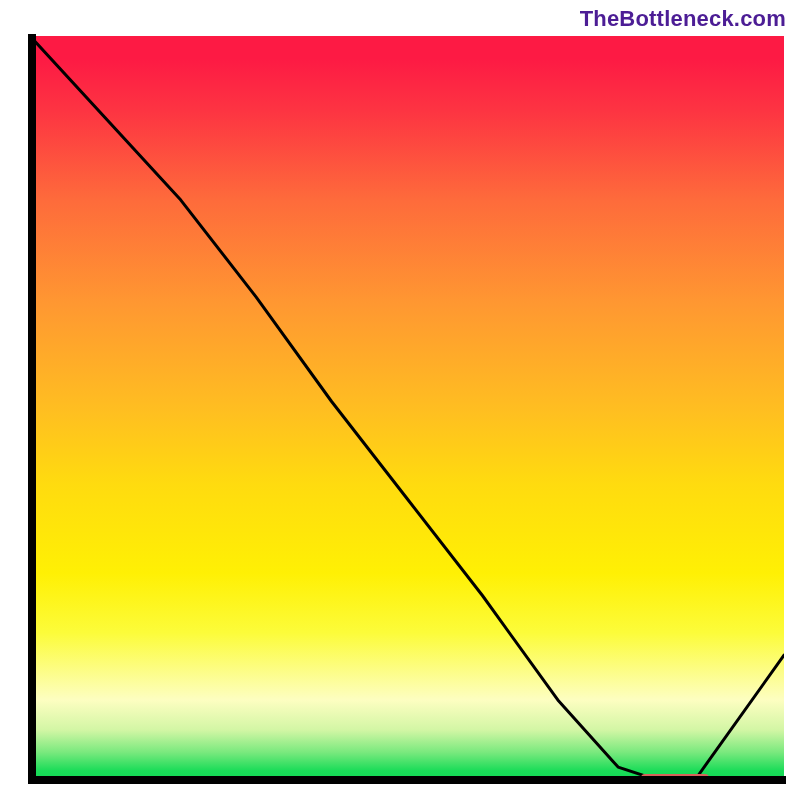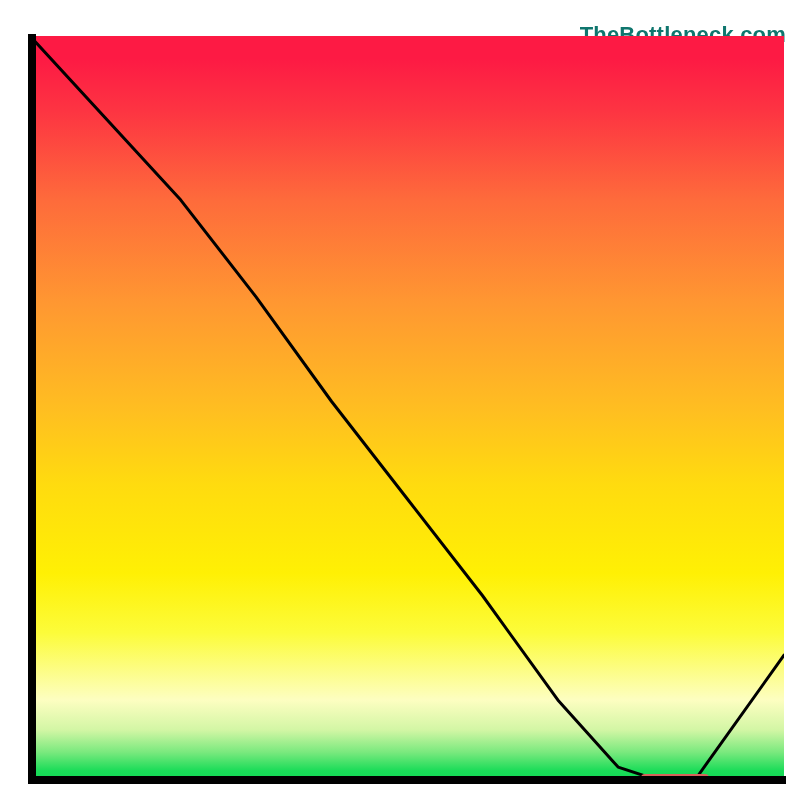--- a/index.html
+++ b/index.html
@@ -11,25 +11,25 @@
     background: #ffffff;
     font-family: Arial, Helvetica, sans-serif;
   }
   .wrap {
     position: relative;
     width: 800px;
     height: 800px;
   }
   .watermark {
     position: absolute;
-    top: 22px;
+    top: 6px;
     right: 14px;
     font-size: 22px;
     font-weight: 600;
-    color: #0f766e;
+    color: #4c1d95;
     letter-spacing: 0.2px;
   }
   .plot {
     position: absolute;
     left: 30px;
     top: 36px;
     width: 754px;
     height: 746px;
   }
   

